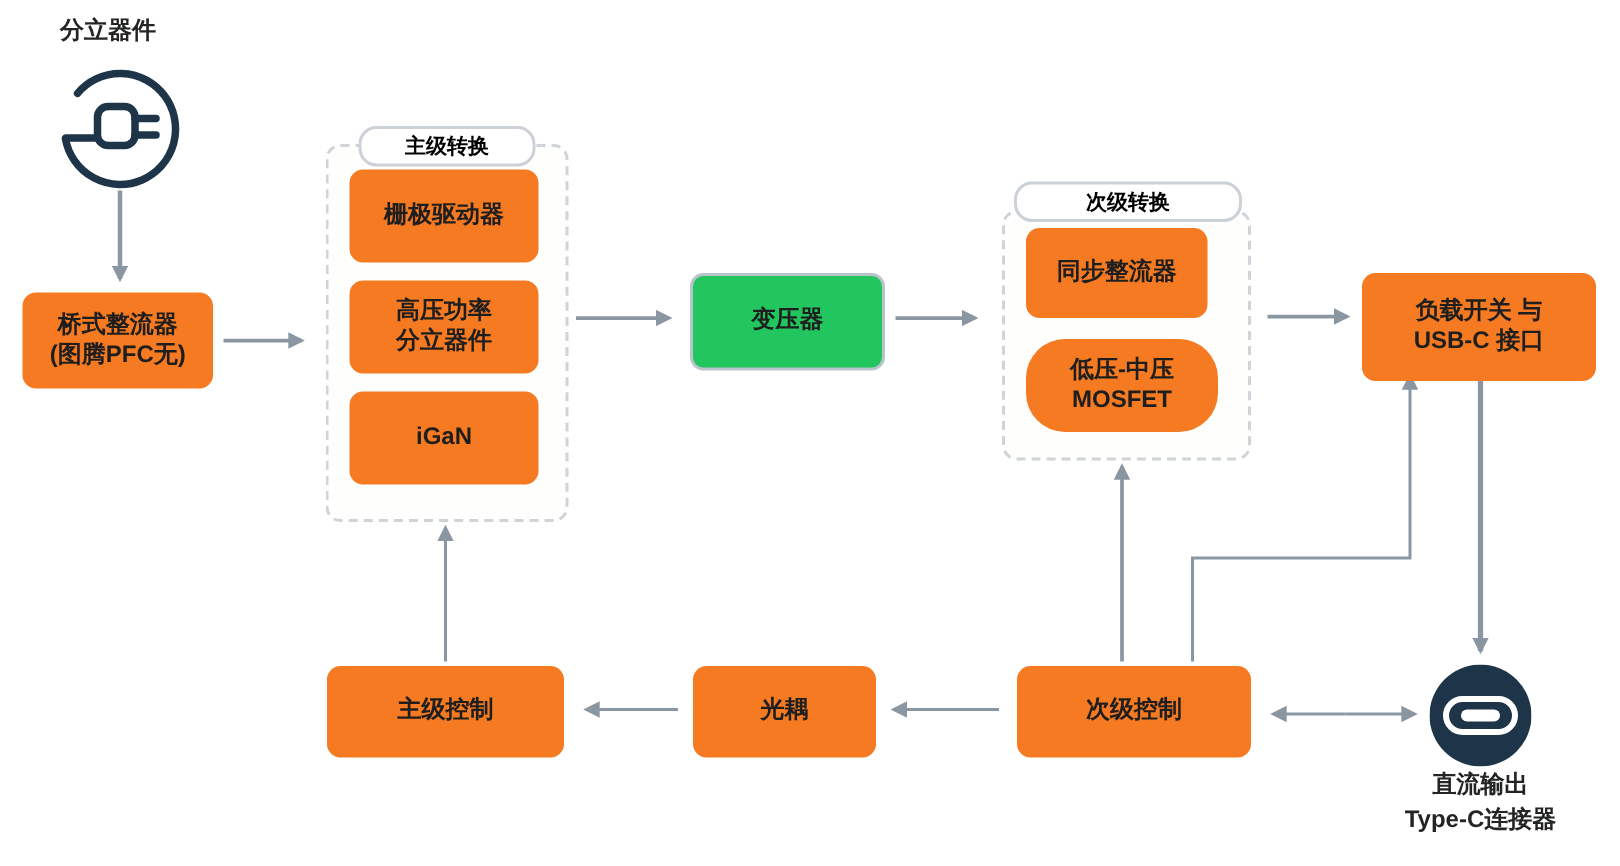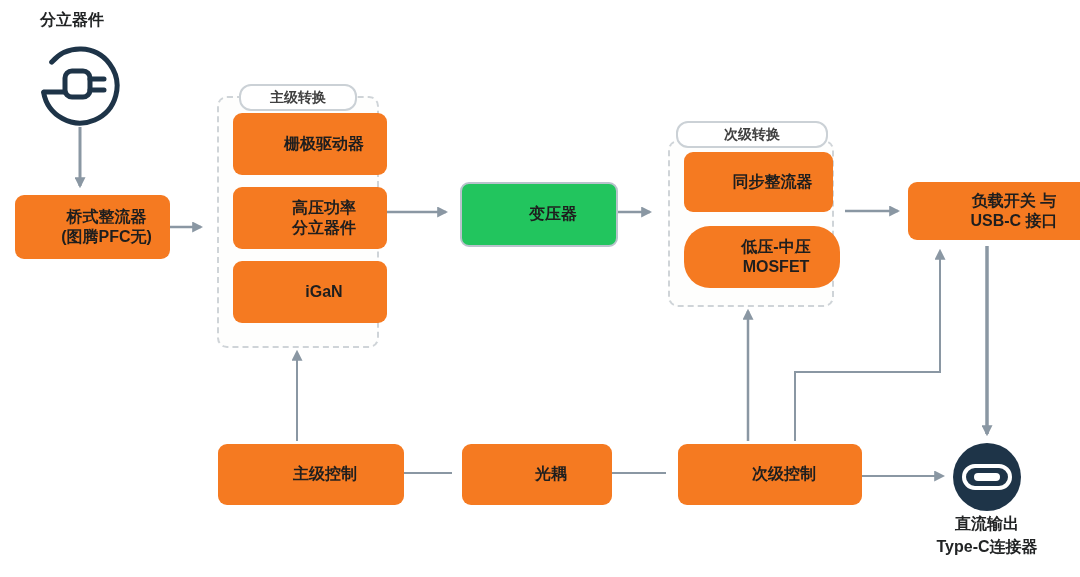--- a/index.html
+++ b/index.html
@@ -3,47 +3,47 @@
 <meta charset="utf-8">
 <style>
   html,body{margin:0;padding:0;background:#ffffff;}
   .canvas{
     position:relative;width:1080px;height:577px;background:#ffffff;overflow:hidden;
     font-family:"Liberation Sans","DejaVu Sans",sans-serif;color:#1E1E1E;
   }
   .arrows{position:absolute;left:0;top:0;z-index:1;}
   .node{
     position:absolute;z-index:2;display:flex;flex-direction:column;align-items:center;justify-content:center;
-    border-radius:9px;font-weight:bold;font-size:16px;line-height:1.28;text-align:center;color:#1E1E1E;padding-left:28px;
+    border-radius:9px;font-weight:bold;font-size:16px;line-height:1.28;text-align:center;color:#1E1E1E;
   }
   .orange{background:#F57A21;}
   .white-box{background:#22c55e;border:2px solid #B9C3CC;}
   .group{position:absolute;z-index:0;border:2px dashed #CFD4D8;border-radius:10px;background:#FEFEFD;}
   .pill{
     position:absolute;z-index:3;display:flex;align-items:center;justify-content:center;
-    background:#ffffff;border:2px solid #CBD1D6;border-radius:12px;font-weight:bold;font-size:14px;color:#404040;
+    background:#ffffff;border:2px solid #CBD1D6;border-radius:12px;font-weight:bold;font-size:14px;color:#000000;
   }
   .free-label{position:absolute;z-index:2;font-weight:bold;font-size:16px;color:#222425;}
   .icon-svg{position:absolute;z-index:2;}
   .dc-label{width:170px;text-align:center;line-height:1.45;}
   
   .ac-label{left:40px;top:10px;}
   .plug{left:38px;top:44px;}
   .bridge{left:15px;top:195px;width:127px;height:64px;}
   .pgroup{left:217px;top:96px;width:158px;height:248px;}
   .ppill{left:239px;top:84px;width:114px;height:23px;}
   .gate{left:233px;top:113px;width:126px;height:62px;}
   .hv{left:233px;top:187px;width:126px;height:62px;}
   .igan{left:233px;top:261px;width:126px;height:62px;}
   .xfmr{left:460px;top:182px;width:126px;height:61px;}
   .sgroup{left:668px;top:140px;width:162px;height:163px;}
   .spill{left:676px;top:121px;width:148px;height:23px;}
   .sync{left:684px;top:152px;width:121px;height:60px;}
   .mosfet{left:684px;top:226px;width:128px;height:62px;border-radius:26px;}
-  .load{left:908px;top:182px;width:156px;height:58px;}
+  .load{left:908px;top:182px;width:156px;height:72px;}
   .pctrl{left:218px;top:444px;width:158px;height:61px;}
   .opto{left:462px;top:444px;width:122px;height:61px;}
   .sctrl{left:678px;top:444px;width:156px;height:61px;}
   .usb{left:953px;top:443px;}
   .dcout{left:902px;top:512px;}
   .line{display:block;}
 </style>
 </head>
 <body>
 

